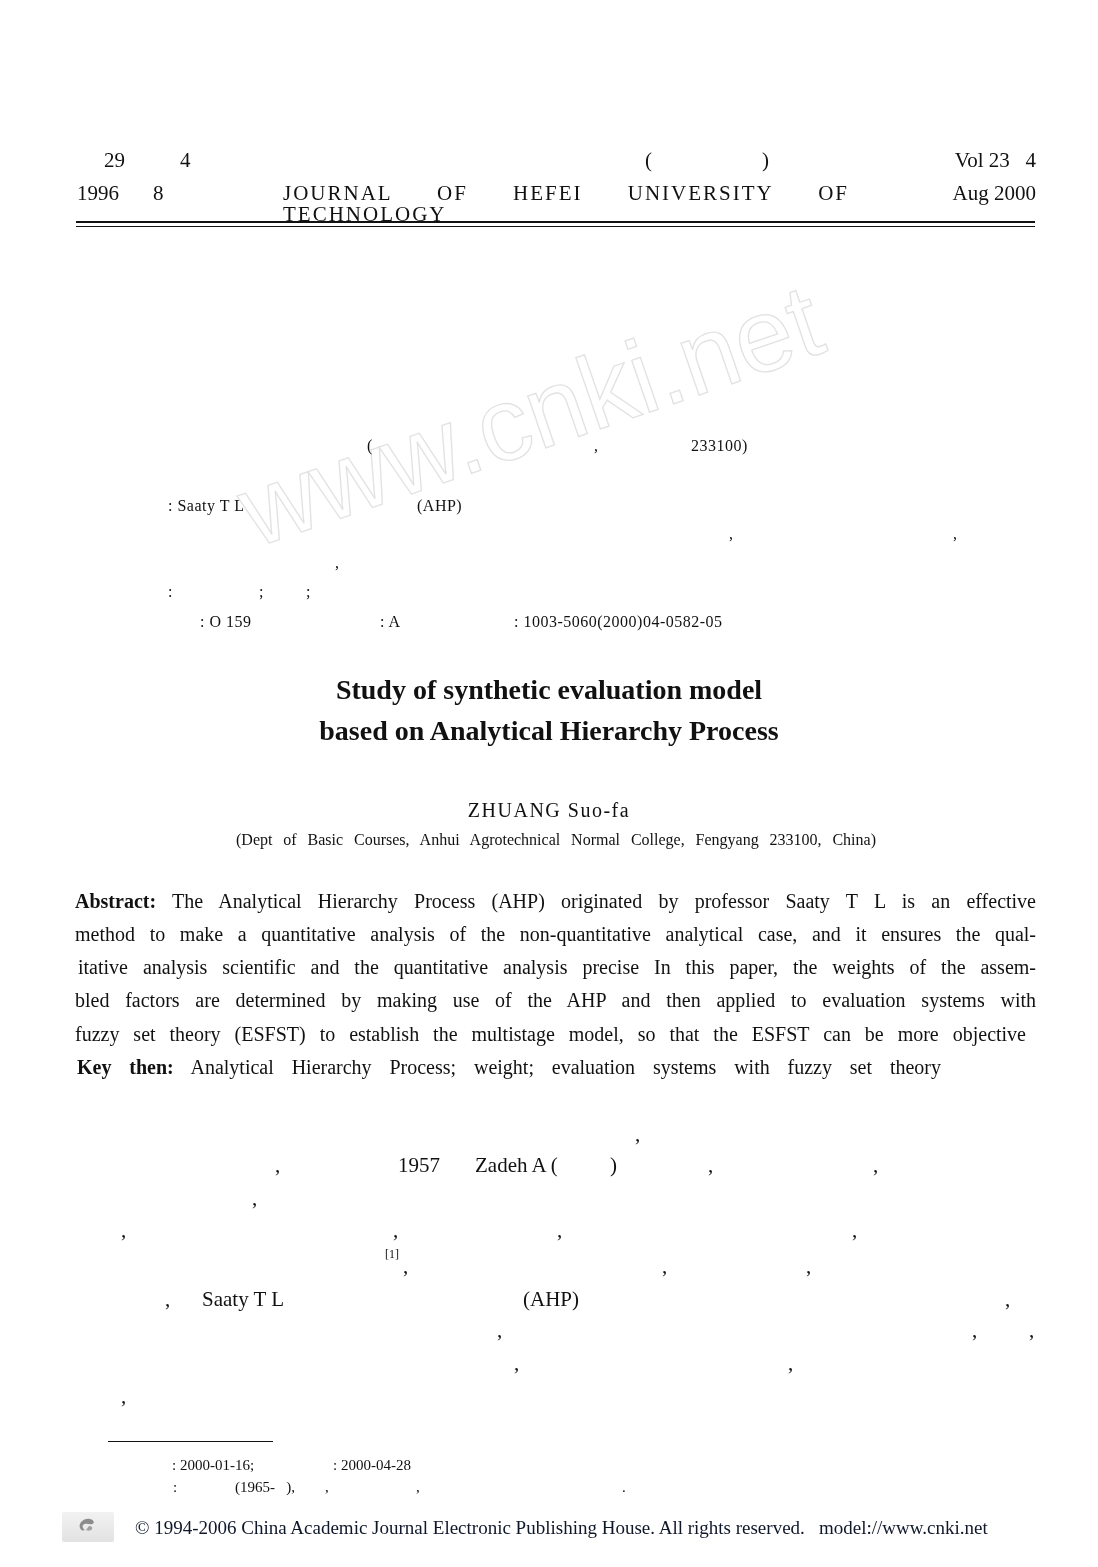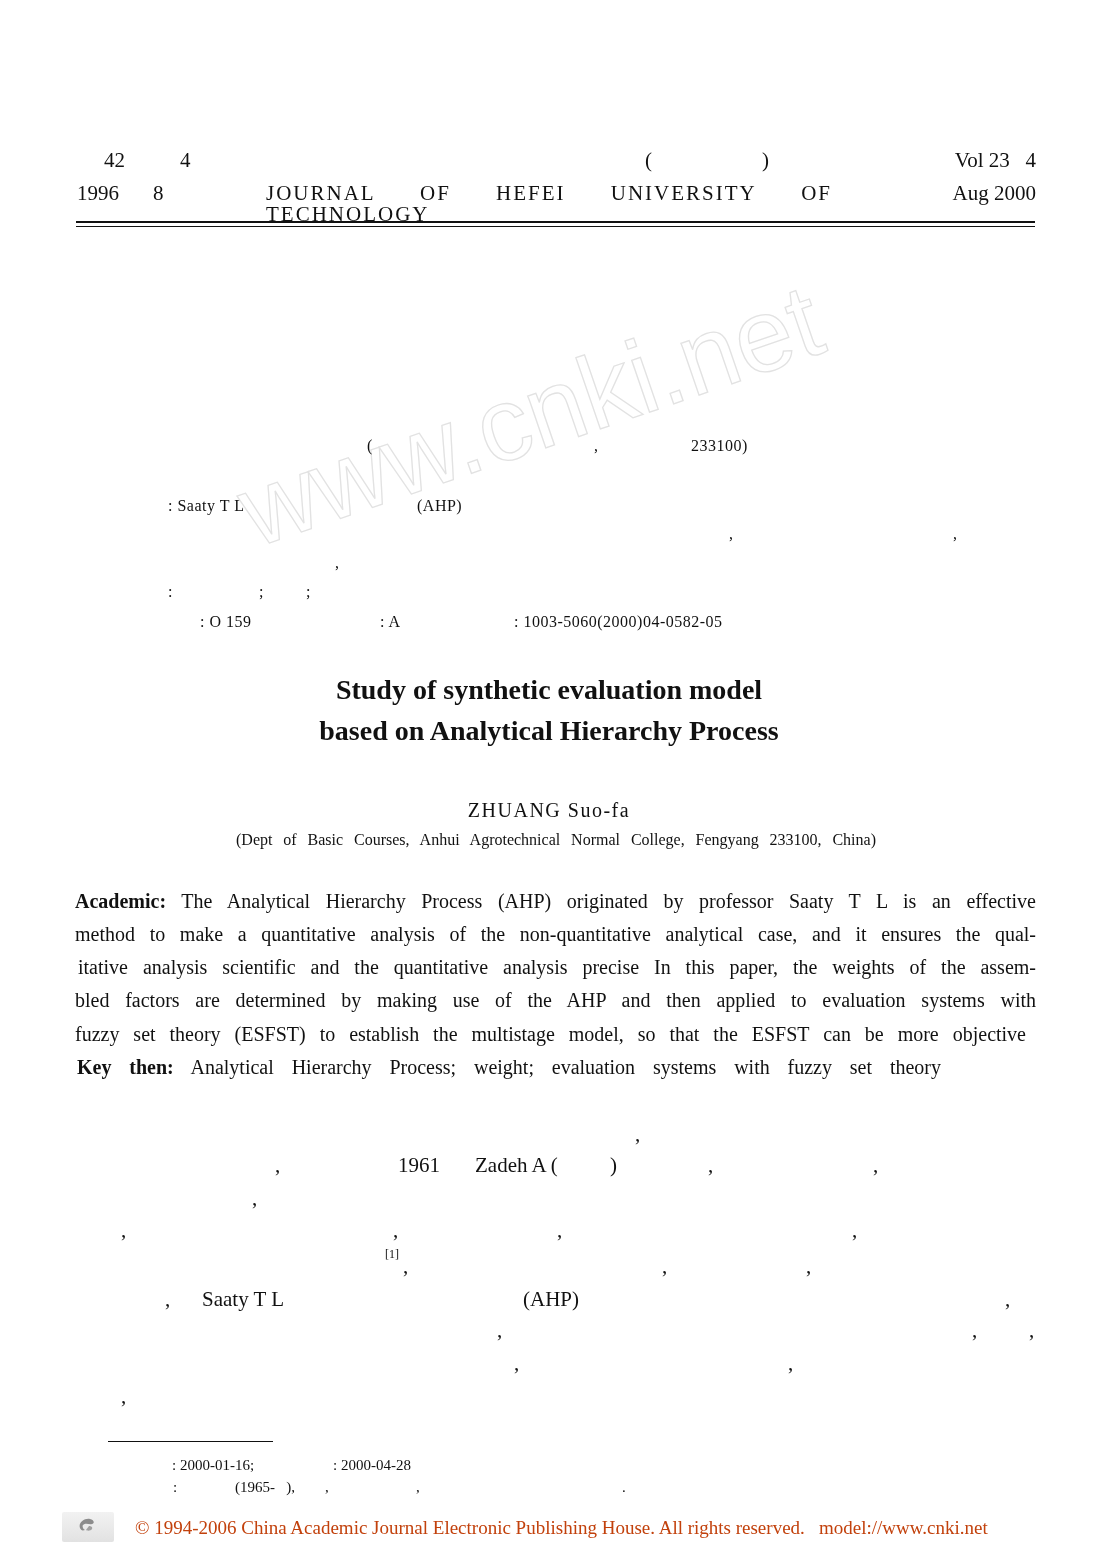--- a/index.html
+++ b/index.html
@@ -18,41 +18,41 @@
   .title { position: absolute; left: 0; width: 1098px; text-align: center; font-size: 28px; font-weight: bold; line-height: 1; white-space: pre; }
   .author { position: absolute; left: 0; width: 1098px; text-align: center; font-size: 20px; letter-spacing: 1.5px; line-height: 1; white-space: pre; }
   .abs { font-size: 20px; }
   .bold { font-weight: bold; }
   .watermark {
     position: absolute; left: 255px; top: 460px;
     font-family: "Liberation Sans", sans-serif; font-size: 104px; line-height: 1;
     color: transparent; -webkit-text-stroke: 1.3px #e2e2e2;
     transform-origin: 0 88px; transform: rotate(-19deg); white-space: pre;
   }
-  .footer { color: #c2410c; font-size: 19px; }
+  .footer { color: #0f172a; font-size: 19px; }
   .logo {
     position: absolute; left: 62px; top: 1512px; width: 52px; height: 30px;
     background: linear-gradient(#f2f2f2, #e2e2e2); border-radius: 2px;
   }
   .logo svg { position: absolute; left: 12px; top: 2px; }
 </style>
 </head>
 <body>
 
 <div class="watermark">www.cnki.net</div>
 
 <div>
-  <span class="t hdr" style="left:104px;top:150px">42</span>
+  <span class="t hdr" style="left:104px;top:150px">29</span>
   <span class="t hdr" style="left:180px;top:150px">4</span>
   <span class="t hdr" style="left:645px;top:150px">(</span>
   <span class="t hdr" style="left:762px;top:150px">)</span>
   <span class="t hdr" style="right:62px;top:150px">Vol 23   4</span>
   <span class="t hdr" style="left:77px;top:183px">1996</span>
   <span class="t hdr" style="left:153px;top:183px">8</span>
-  <div class="just hdr" style="left:266px;top:183px;width:566px;letter-spacing:2px">JOURNAL OF HEFEI UNIVERSITY OF TECHNOLOGY</div>
+  <div class="just hdr" style="left:283px;top:183px;width:566px;letter-spacing:2px">JOURNAL OF HEFEI UNIVERSITY OF TECHNOLOGY</div>
   <span class="t hdr" style="right:62px;top:183px">Aug 2000</span>
   <div class="rule" style="left:76px;top:221px;width:959px;height:2px"></div>
   <div class="rule" style="left:76px;top:226px;width:959px;height:1px"></div>
 </div>
 
 <div>
   <span class="t cn" style="left:367px;top:438px">(</span>
   <span class="t cn" style="left:594px;top:438px">,</span>
   <span class="t cn" style="left:691px;top:438px">233100)</span>
 
@@ -70,33 +70,33 @@
   <span class="t cn" style="left:380px;top:614px">: A</span>
   <span class="t cn" style="left:514px;top:614px">: 1003-5060(2000)04-0582-05</span>
 </div>
 
 <div class="title" style="top:676px">Study of synthetic evaluation model</div>
 <div class="title" style="top:717px">based on Analytical Hierarchy Process</div>
 <div class="author" style="top:800px">ZHUANG Suo-fa</div>
 <div class="just" style="left:236px;top:832px;width:640px;font-size:16px">(Dept  of Basic Courses, Anhui Agrotechnical Normal College, Fengyang 233100, China)</div>
 
 <div>
-  <div class="just abs" style="left:75px;top:891px;width:961px"><span class="bold">Academic:</span> <span>The Analytical Hierarchy Process (AHP) originated by professor Saaty T L is an effective</span></div>
+  <div class="just abs" style="left:75px;top:891px;width:961px"><span class="bold">Abstract:</span> <span>The Analytical Hierarchy Process (AHP) originated by professor Saaty T L is an effective</span></div>
   <div class="just abs" style="left:75px;top:924px;width:961px">method to make a quantitative analysis of the non-quantitative analytical case, and it ensures the qual-</div>
   <div class="just abs" style="left:78px;top:957px;width:958px">itative analysis scientific and the quantitative analysis precise  In this paper, the weights of the assem-</div>
   <div class="just abs" style="left:75px;top:990px;width:961px">bled factors are determined by making use of the AHP and then applied to evaluation systems with</div>
   <div class="just abs" style="left:75px;top:1024px;width:951px">fuzzy set theory (ESFST) to establish the multistage model, so that the ESFST can be more objective</div>
   <div class="just abs" style="left:77px;top:1057px;width:864px"><span class="bold">Key then:</span> <span>Analytical Hierarchy Process; weight; evaluation systems with fuzzy set theory</span></div>
 </div>
 
 <div>
   <span class="t body" style="left:635px;top:1124px">,</span>
 
   <span class="t body" style="left:275px;top:1155px">,</span>
-  <span class="t body" style="left:398px;top:1155px">1961</span>
+  <span class="t body" style="left:398px;top:1155px">1957</span>
   <span class="t body" style="left:475px;top:1155px">Zadeh A (</span>
   <span class="t body" style="left:610px;top:1155px">)</span>
   <span class="t body" style="left:708px;top:1155px">,</span>
   <span class="t body" style="left:873px;top:1155px">,</span>
 
   <span class="t body" style="left:252px;top:1188px">,</span>
 
   <span class="t body" style="left:121px;top:1220px">,</span>
   <span class="t body" style="left:393px;top:1220px">,</span>
   <span class="t body" style="left:557px;top:1220px">,</span>

